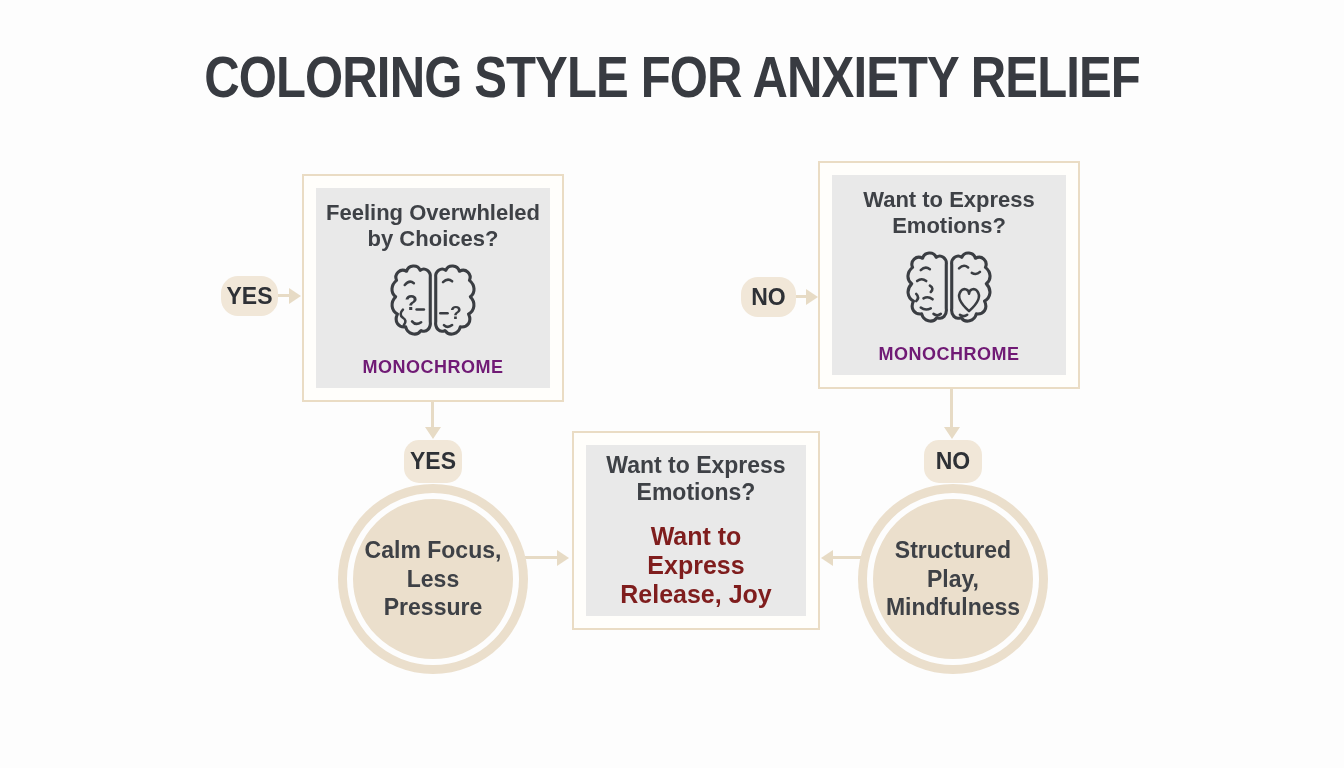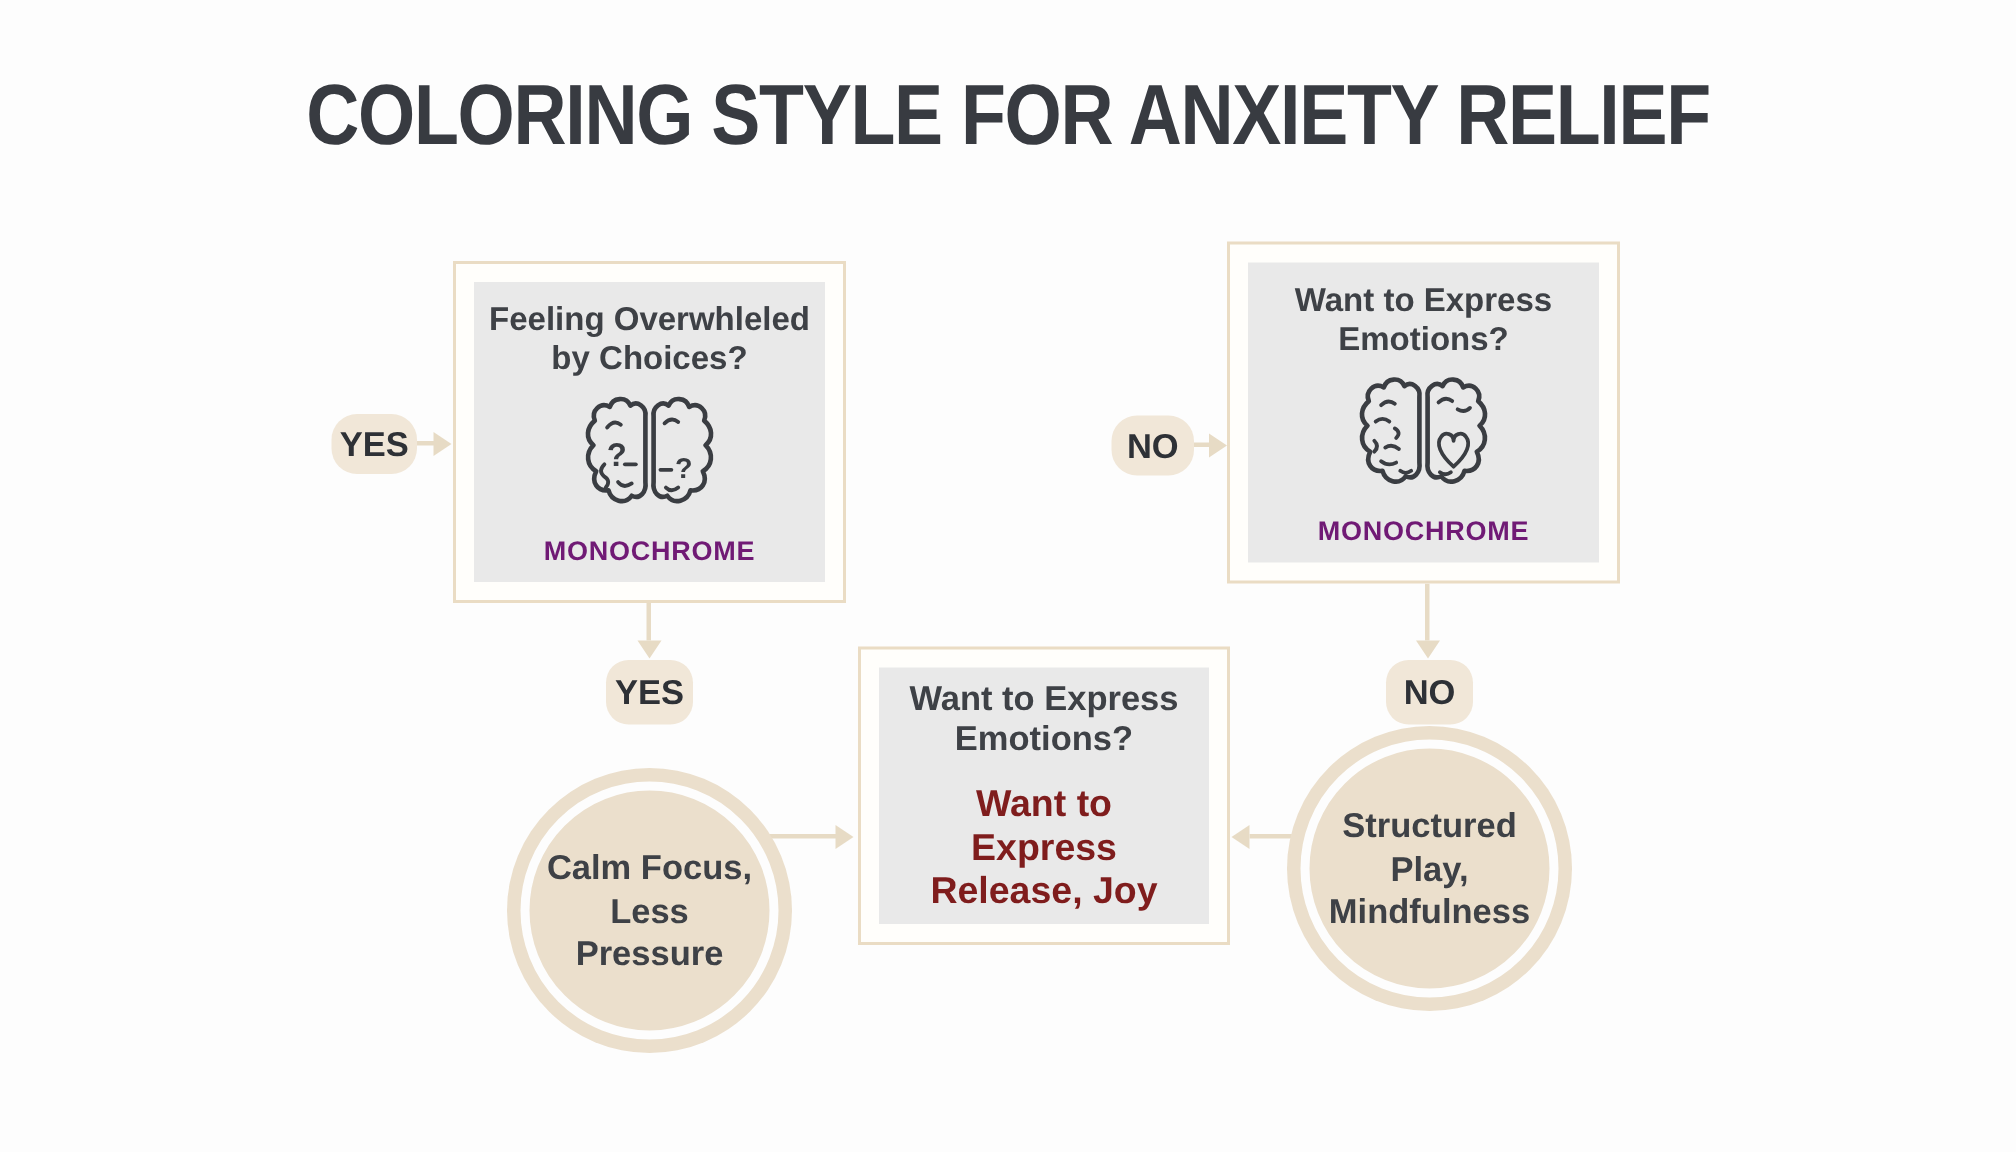--- a/index.html
+++ b/index.html
@@ -187,21 +187,21 @@
   <div class="head-down" style="left:944px;top:427px;"></div>
 
   <div class="pill" style="left:404px;top:440px;width:58px;height:43px;border-radius:15px;">YES</div>
   <div class="pill" style="left:924px;top:440px;width:58px;height:43px;border-radius:15px;">NO</div>
 
   <div class="hline" style="left:506px;top:556px;width:52px;"></div>
   <div class="head-right" style="left:557px;top:550px;"></div>
   <div class="hline" style="left:833px;top:556px;width:52px;"></div>
   <div class="head-left" style="left:821px;top:550px;"></div>
 
-  <div class="circle" style="left:338px;top:512px;">
+  <div class="circle" style="left:338px;top:484px;">
     <div class="circle-ring">
       <div class="circle-text">Calm Focus, Less
 Pressure</div>
     </div>
   </div>
   <div class="circle" style="left:858px;top:484px;">
     <div class="circle-ring">
       <div class="circle-text">Structured Play,
 Mindfulness</div>
     </div>

